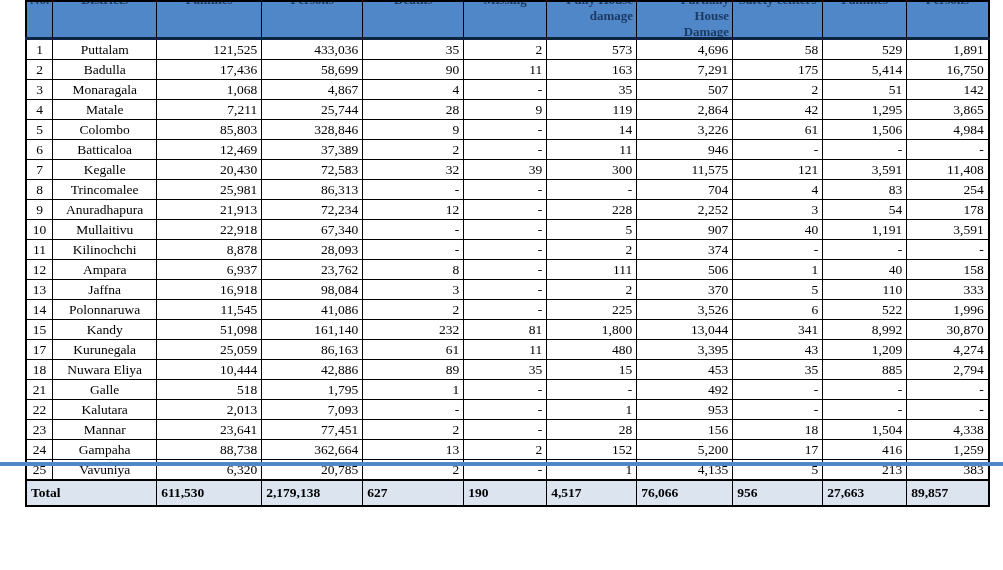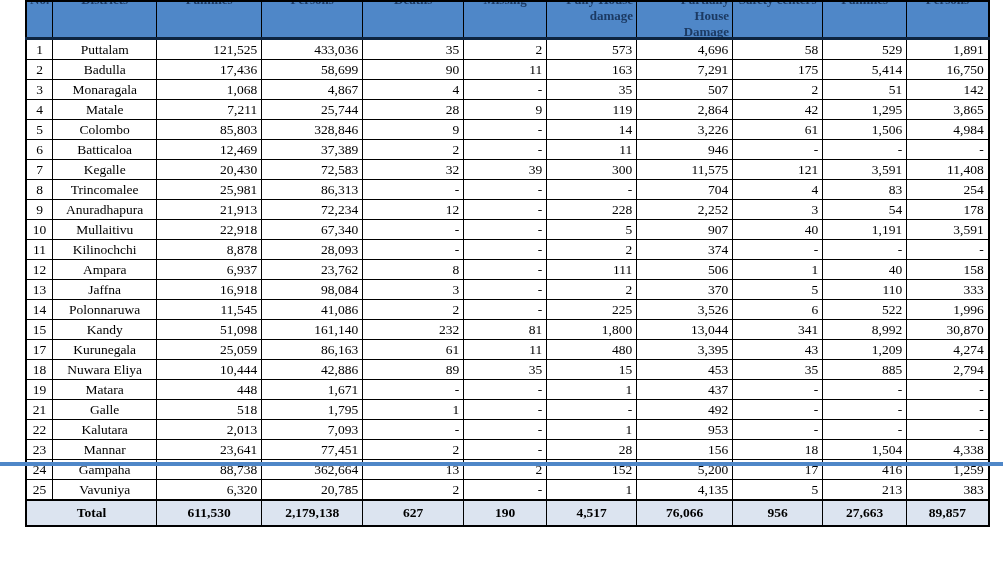--- a/index.html
+++ b/index.html
@@ -62,21 +62,21 @@
   td.c1 { text-align: center;  padding-left: 4px; }
   td.c2, td.c3, td.c4, td.c5, td.c6, td.c7, td.c8, td.c9, td.c10 { text-align: right; }
   tfoot td {
     background: #dce4f0;
     font-weight: bold;
     font-size: 13.5px;
     height: 24px;
     line-height: 24px;
     padding: 0 4px;
     border-top: 2px solid #000000;
-    text-align: center;
+    text-align: left;
   }
   tfoot td.total-label {
   }
   .bottom-strip {
     position: absolute;
     left: 0;
     bottom: 0;
     width: 1003px;
     height: 4px;
     background: #4f87c8;
@@ -378,33 +378,20 @@
           <td class="c3">42,886</td>
           <td class="c4">89</td>
           <td class="c5">35</td>
           <td class="c6">15</td>
           <td class="c7">453</td>
           <td class="c8">35</td>
           <td class="c9">885</td>
           <td class="c10">2,794</td>
         </tr>
         <tr>
-          <td class="c0">19</td>
-          <td class="c1">Matara</td>
-          <td class="c2">448</td>
-          <td class="c3">1,671</td>
-          <td class="c4">-</td>
-          <td class="c5">-</td>
-          <td class="c6">1</td>
-          <td class="c7">437</td>
-          <td class="c8">-</td>
-          <td class="c9">-</td>
-          <td class="c10">-</td>
-        </tr>
-        <tr>
           <td class="c0">21</td>
           <td class="c1">Galle</td>
           <td class="c2">518</td>
           <td class="c3">1,795</td>
           <td class="c4">1</td>
           <td class="c5">-</td>
           <td class="c6">-</td>
           <td class="c7">492</td>
           <td class="c8">-</td>
           <td class="c9">-</td>

